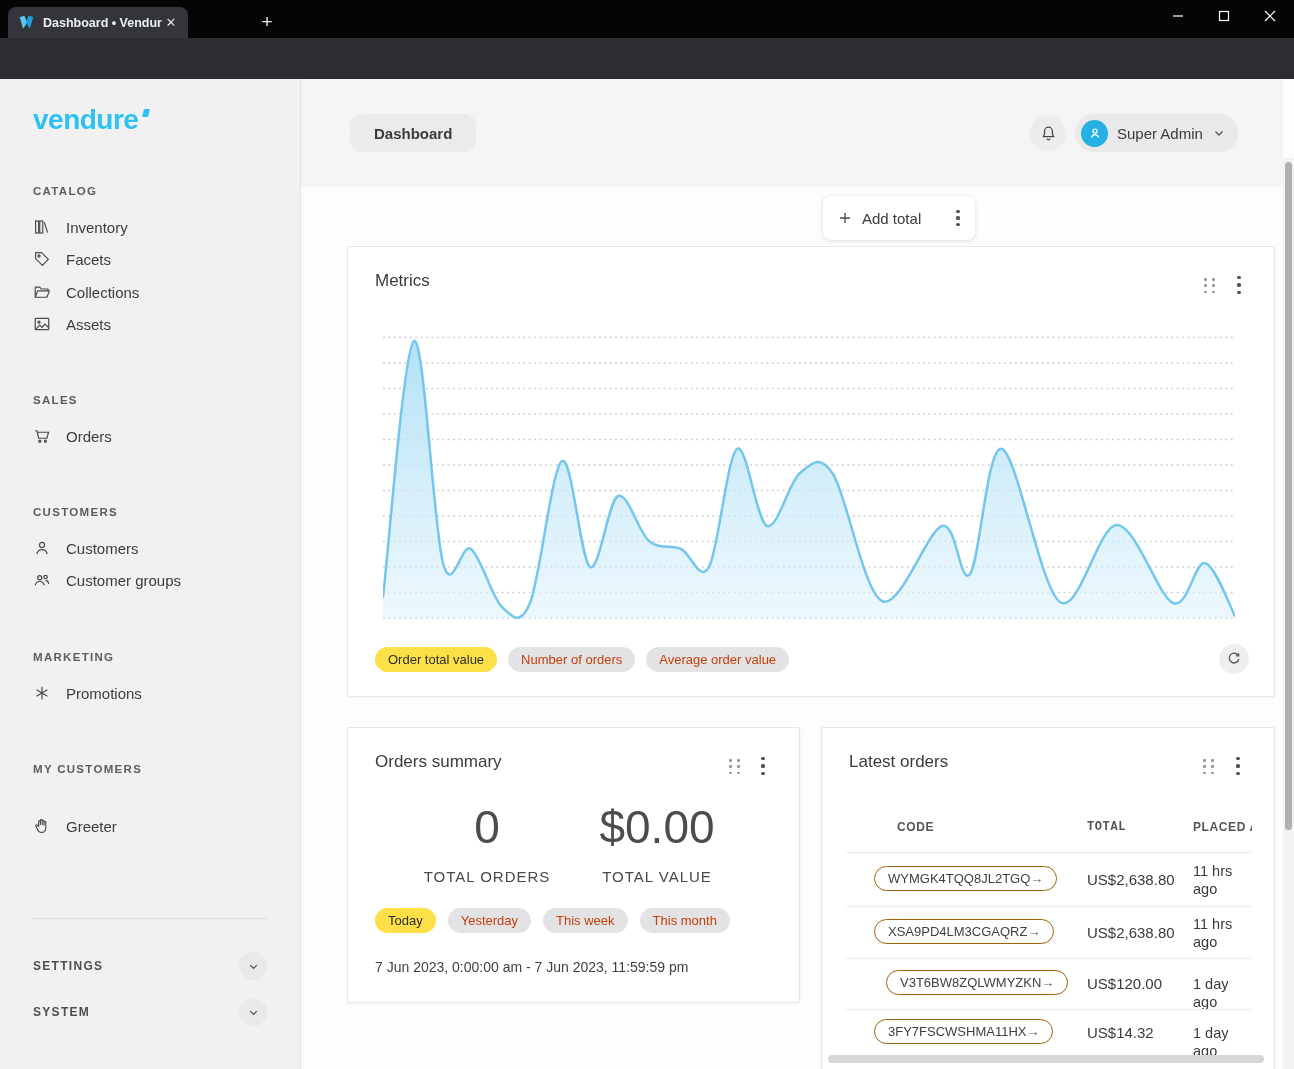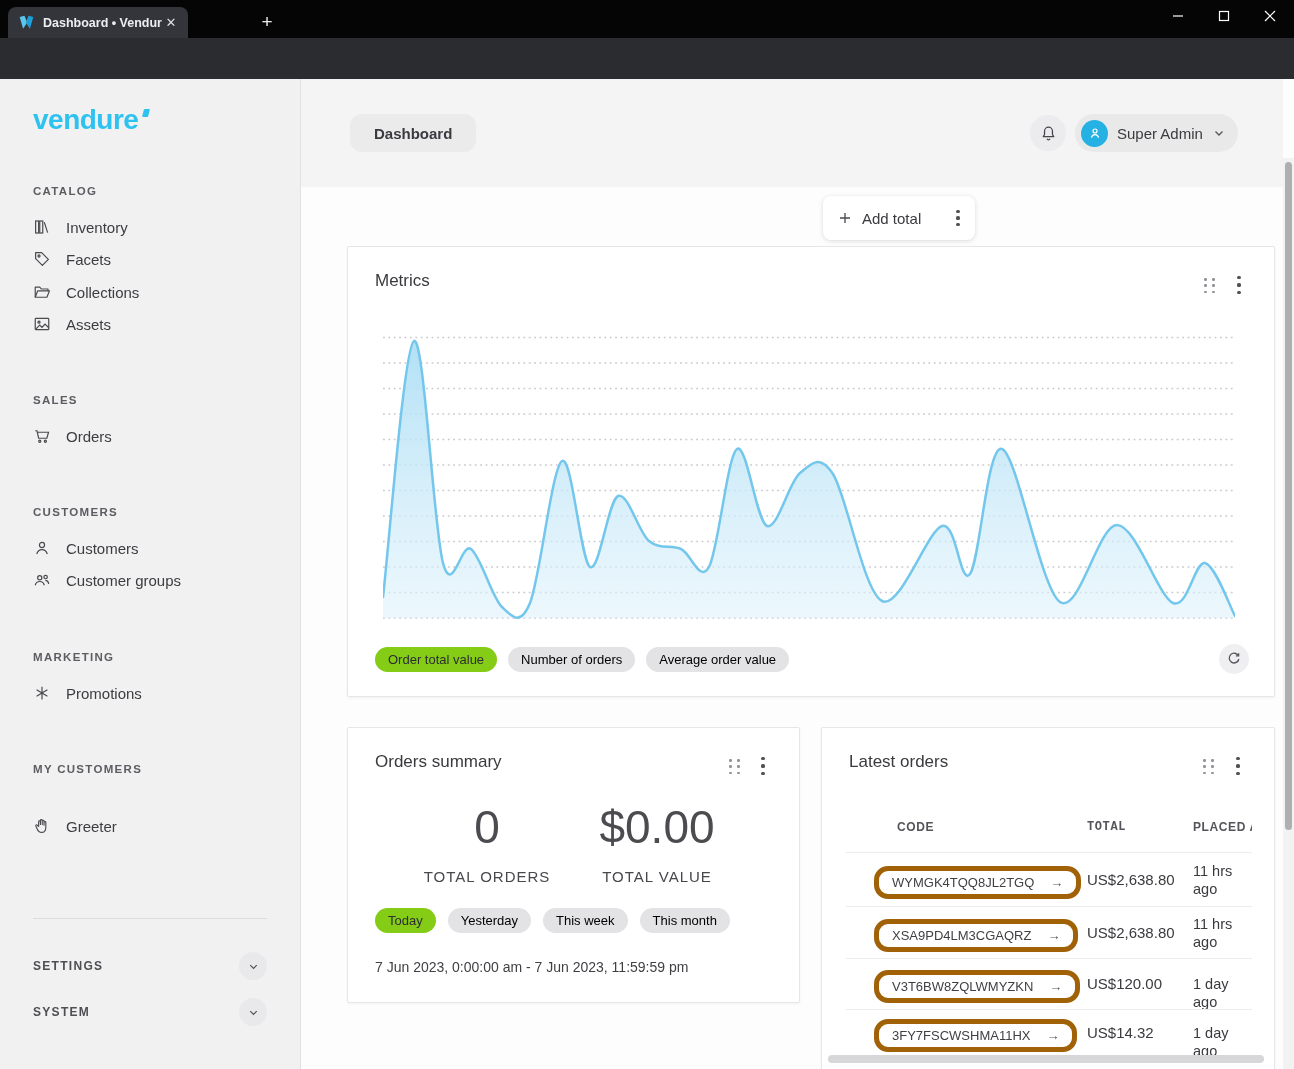--- a/index.html
+++ b/index.html
@@ -79,39 +79,39 @@
           box-shadow:0 1px 3px rgba(0,0,0,.05); }
   .card-title { position:absolute; left:27px; top:24px; font-size:17px; color:#3a3a3f; }
   .handle { position:absolute; top:31px; width:13px; height:16px; display:grid;
             grid-template-columns:repeat(2,1fr); gap:3px; }
   .handle i { width:2.5px; height:2.5px; border-radius:50%; background:#929298; }
   .kebab { position:absolute; top:29px; width:14px; height:18px; display:flex; flex-direction:column;
            align-items:center; justify-content:space-between; }
   .kebab i { width:3.2px; height:3.2px; border-radius:50%; background:#505055; }
 
   .pill { display:inline-flex; align-items:center; height:25px; padding:0 13px; border-radius:13px;
-          background:#e3e3e5; color:#000000; font-size:13px; white-space:nowrap; }
-  .pill.active { background:#84cc16; color:#2d2d32; }
+          background:#e3e3e5; color:#c2410c; font-size:13px; white-space:nowrap; }
+  .pill.active { background:#fde047; color:#2d2d32; }
 
   .metrics-pills { position:absolute; left:27px; top:400px; display:flex; gap:11px; }
   .refresh-btn { position:absolute; left:871px; top:397px; width:30px; height:30px; border-radius:50%;
                  background:#efeff1; display:flex; align-items:center; justify-content:center; }
   #chart-wrap { position:absolute; left:35px; top:84px; width:852px; height:290px; }
 
   .stat { position:absolute; text-align:center; }
   .stat .val { font-size:46px; color:#4c4c50; }
   .stat .lbl { font-size:15px; color:#47474c; letter-spacing:1px; margin-top:14px; }
   .summary-pills { position:absolute; left:27px; top:180px; display:flex; gap:12px; }
   .daterange { position:absolute; left:27px; top:231px; font-size:14px; color:#3f3f44; }
 
   .lo-table { position:absolute; left:24px; top:76px; width:406px; height:260px; overflow:hidden; }
   .lo-head { position:absolute; top:16px; font-size:12px; font-weight:bold; color:#54545a; letter-spacing:.6px; white-space:nowrap; }
   .lo-rowline { position:absolute; left:0; width:460px; height:1px; background:#ececee; }
   .lo-cell { position:absolute; white-space:nowrap; }
-  .code-pill { display:inline-flex; align-items:center; gap:16px; border:5px solid #a16207; border-radius:14px;
+  .code-pill { display:inline-flex; align-items:center; gap:0; border:1px solid #a16207; border-radius:14px;
                padding:4px 13px; font-size:13px; color:#3f3f44; background:#fff; }
   .code-pill .arr { color:#55555a; font-size:13px; }
   .lo-total { font-size:15px; color:#3a3a3f; }
   .lo-placed { font-size:14.5px; color:#3a3a3f; width:60px; white-space:normal; line-height:1.25; }
   .hscroll-thumb { position:absolute; left:6px; top:327px; width:436px; height:8px; border-radius:4px;
                    background:#d7d7da; }
 
   .page-vscroll { position:absolute; left:1283px; top:79px; width:11px; height:990px; background:#f2f2f3; }
   .page-vscroll .thumb { position:absolute; left:2px; top:4px; width:7px; height:668px; border-radius:4px;
                          background:#adafb3; }
@@ -462,21 +462,21 @@
           <span class="lo-cell" style="left:28px; top:115px;"><span class="code-pill">
                 <span>XSA9PD4LM3CGAQRZ</span>
                 <span class="arr">→</span>
               </span></span>
           <span class="lo-cell lo-total" style="left:241px; top:120px;">US$2,638.80</span>
           <span class="lo-cell lo-placed" style="left:347px; top:111px;">11 hrs ago</span>
           <div class="lo-rowline" style="top:154px;"></div>
         </div>
 
         <div>
-          <span class="lo-cell" style="left:28px; top:166px;"><span class="code-pill">
+          <span class="lo-cell" style="left:40px; top:166px;"><span class="code-pill">
                 <span>V3T6BW8ZQLWMYZKN</span>
                 <span class="arr">→</span>
               </span></span>
           <span class="lo-cell lo-total" style="left:241px; top:171px;">US$120.00</span>
           <span class="lo-cell lo-placed" style="left:347px; top:171px;">1 day ago</span>
           <div class="lo-rowline" style="top:205px;"></div>
         </div>
 
         <div>
           <span class="lo-cell" style="left:28px; top:215px;"><span class="code-pill">

